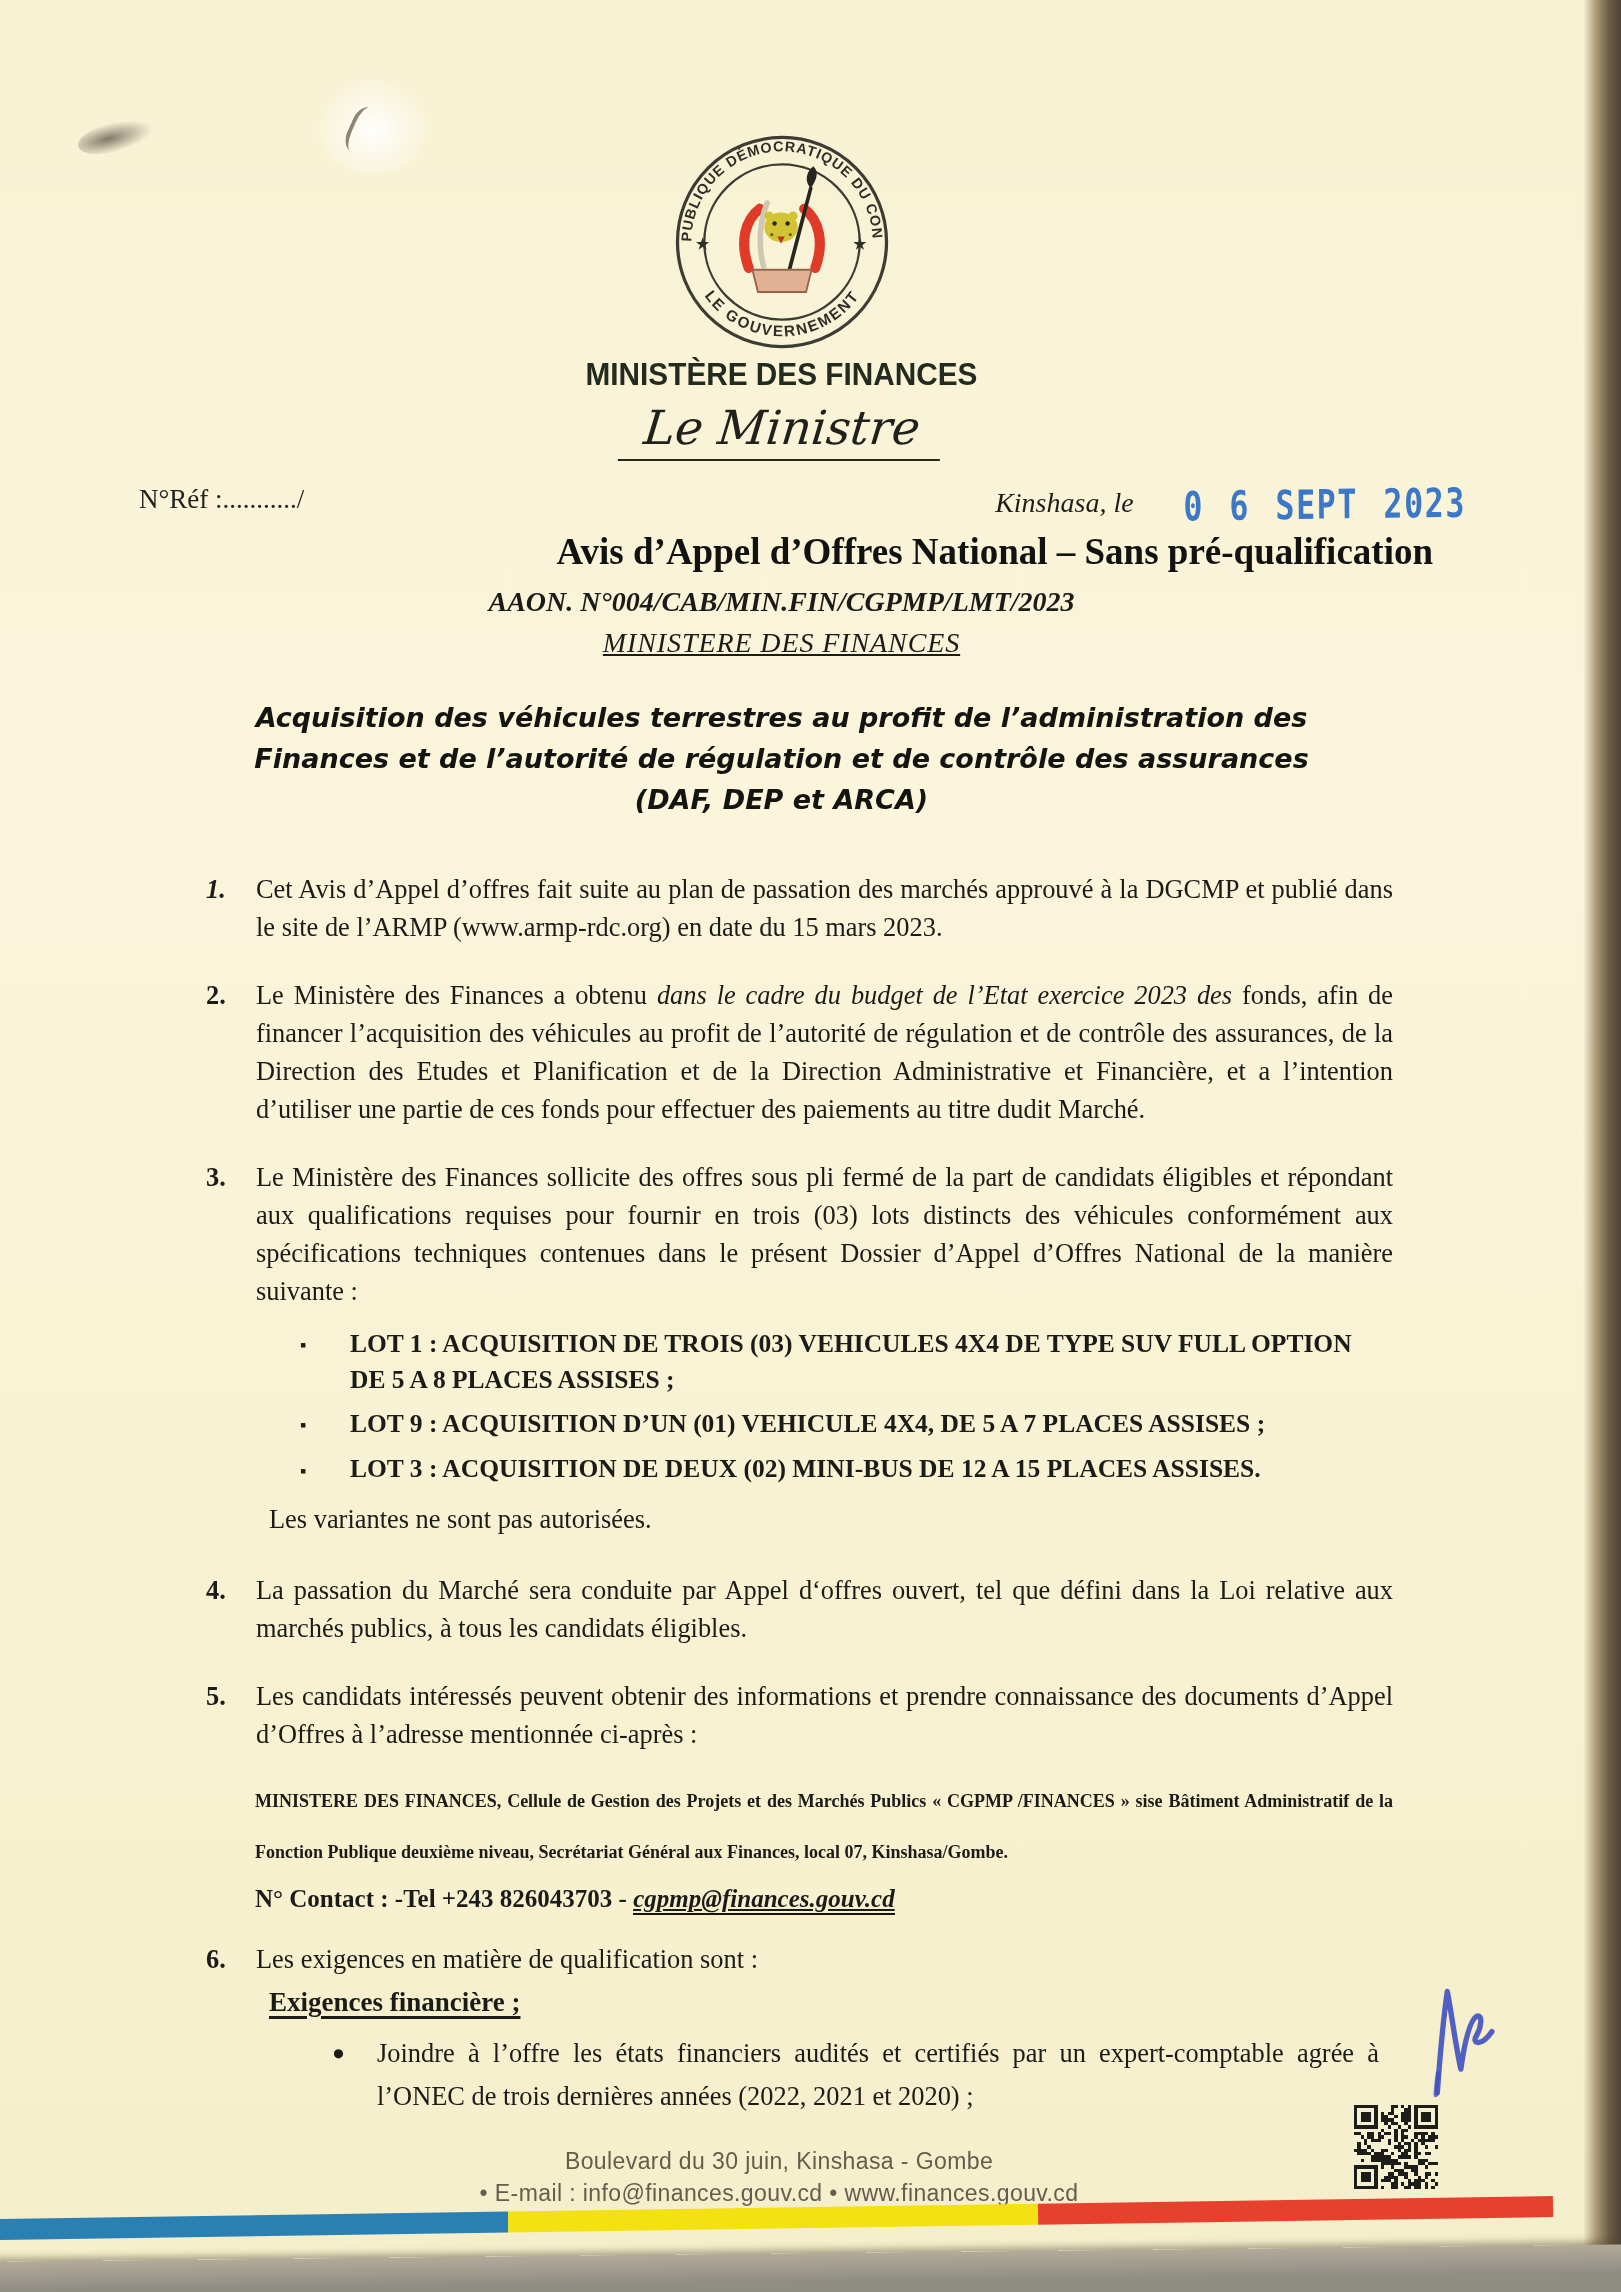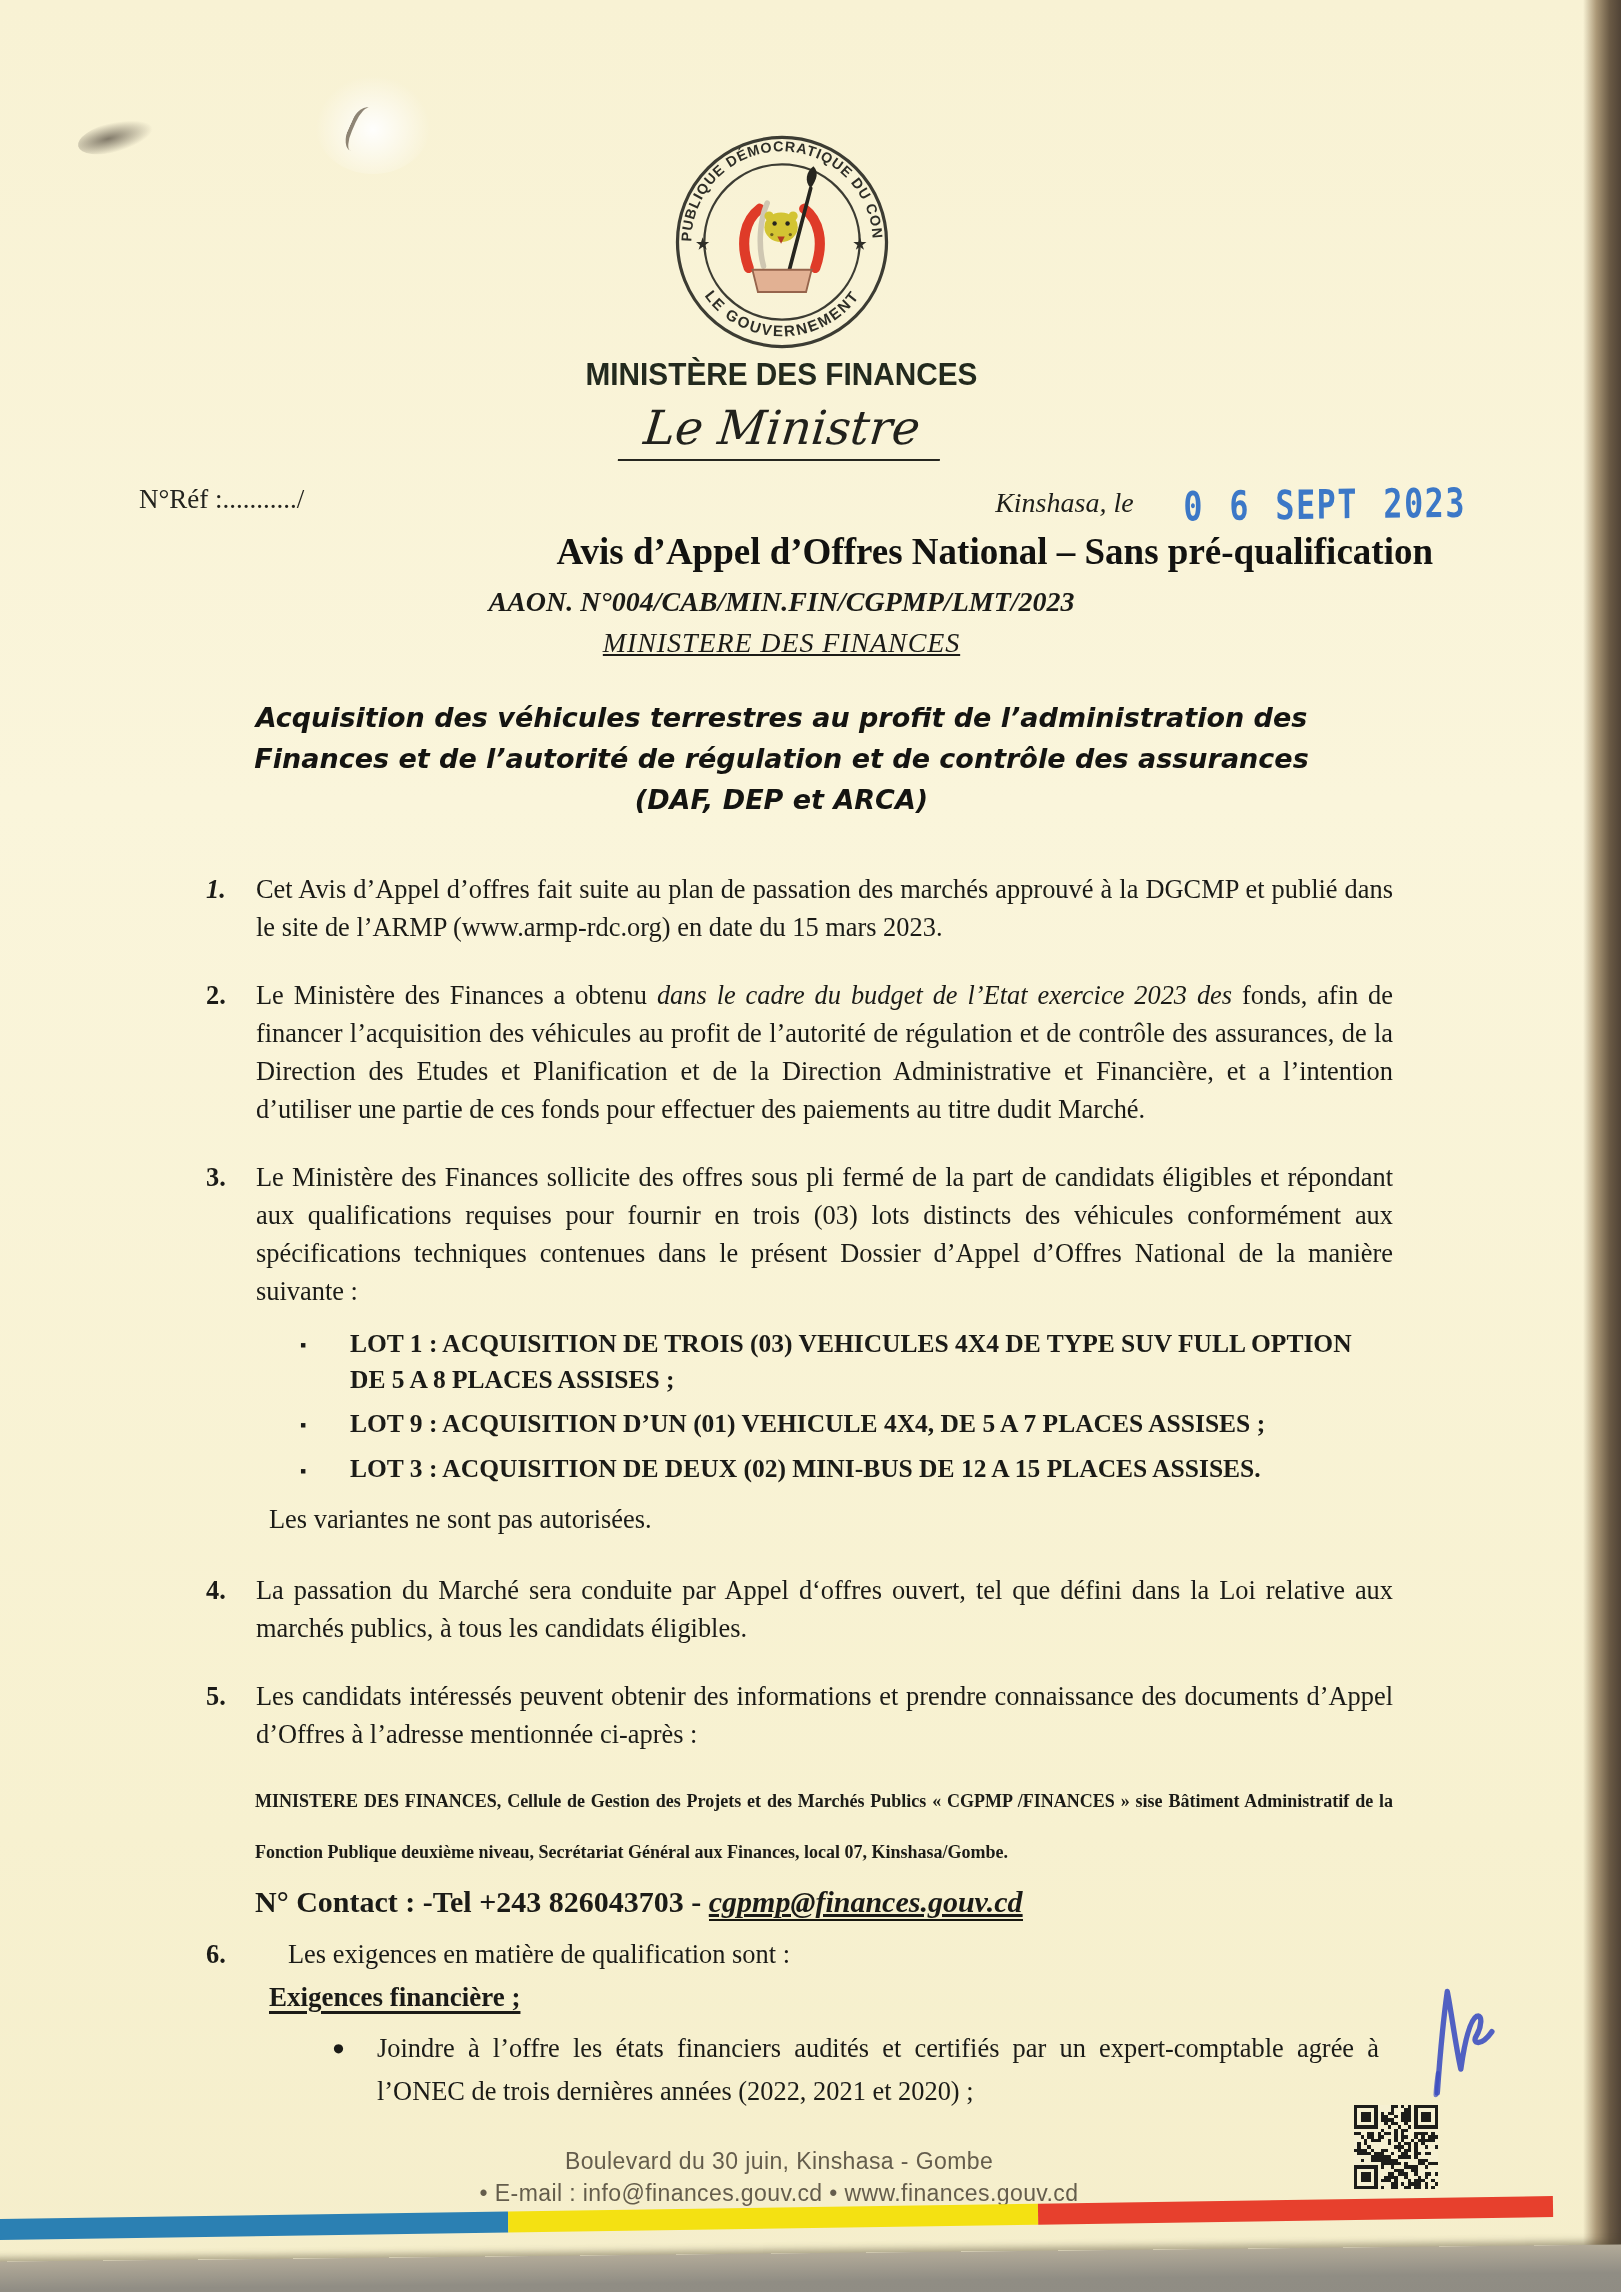--- a/index.html
+++ b/index.html
@@ -54,21 +54,21 @@
   .body-list{margin-top:50px;}
   .item{display:flex;margin:0 40px 30px 76px;font-size:26.4px;line-height:38px;}
   .item .num{width:50px;flex:none;font-weight:700;}
   .item .num.italic{font-style:italic;font-weight:600;}
   .item .txt{flex:1;text-align:justify;}
   .lots{margin:5.4px 54px 0 170px;}
   .lot{display:flex;font-weight:700;font-size:25.5px;line-height:36px;margin-bottom:8px;}
   .lot .bullet{width:50px;flex:none;font-size:18px;padding-top:1.8px;}
   .variants{margin:14.3px 40px 36px 139px;font-size:26.4px;}
   .address-block{margin:3.6px 40px 7.2px 125px;font-weight:700;font-size:18px;line-height:51px;text-align:justify;}
-  .contact-line{margin:0 40px 16px 125px;font-weight:700;font-size:30px;}
+  .contact-line{margin:0 40px 27px 125px;font-weight:700;font-size:25px;}
   .contact-line .email{font-style:italic;text-decoration:underline;border-bottom:2.7px solid #17170f;padding-bottom:0.9px;}
   .fin-heading{margin:5.4px 0 12.5px 139px;font-weight:700;font-size:27px;text-decoration:underline;
       text-decoration-thickness:2.7px;text-underline-offset:5.4px;}
   .fin-bullet{display:flex;margin:14.3px 54px 0 202px;font-size:26.4px;line-height:43px;}
   .fin-bullet .dot{width:45px;flex:none;font-size:21.5px;}
   .fin-bullet .txt{flex:1;text-align:justify;}
 
   
   .footer{position:absolute;left:0px;top:2148px;width:1558px;text-align:center;
       font-family:"Liberation Sans",sans-serif;color:rgba(92,84,68,.95);}
@@ -190,21 +190,21 @@
       <div class="item" style="margin-bottom:23px;">
         <div class="num">5.</div>
         <div class="txt">Les candidats intéressés peuvent obtenir des informations et prendre connaissance des documents d’Appel d’Offres à l’adresse mentionnée ci-après :</div>
       </div>
 
       <div class="address-block">MINISTERE DES FINANCES, Cellule de Gestion des Projets et des Marchés Publics « CGPMP /FINANCES » sise Bâtiment Administratif de la Fonction Publique deuxième niveau, Secrétariat Général aux Finances, local 07, Kinshasa/Gombe.</div>
       <div class="contact-line"><span>N° Contact : -Tel +243 826043703 - </span><span class="email">cgpmp@finances.gouv.cd</span></div>
 
       <div class="item" style="margin-bottom:9px;">
         <div class="num">6.</div>
-        <div class="txt" style="text-align:left;margin-left:32px;">Les exigences en matière de qualification sont :</div>
+        <div class="txt" style="text-align:left;">Les exigences en matière de qualification sont :</div>
       </div>
 
       <div class="fin-heading">Exigences financière ;</div>
 
       <div class="fin-bullet">
         <div class="dot">●</div>
         <div class="txt">Joindre à l’offre les états financiers audités et certifiés par un expert-comptable agrée à l’ONEC de trois dernières années (2022, 2021 et 2020) ;</div>
       </div>
 
     </div>

